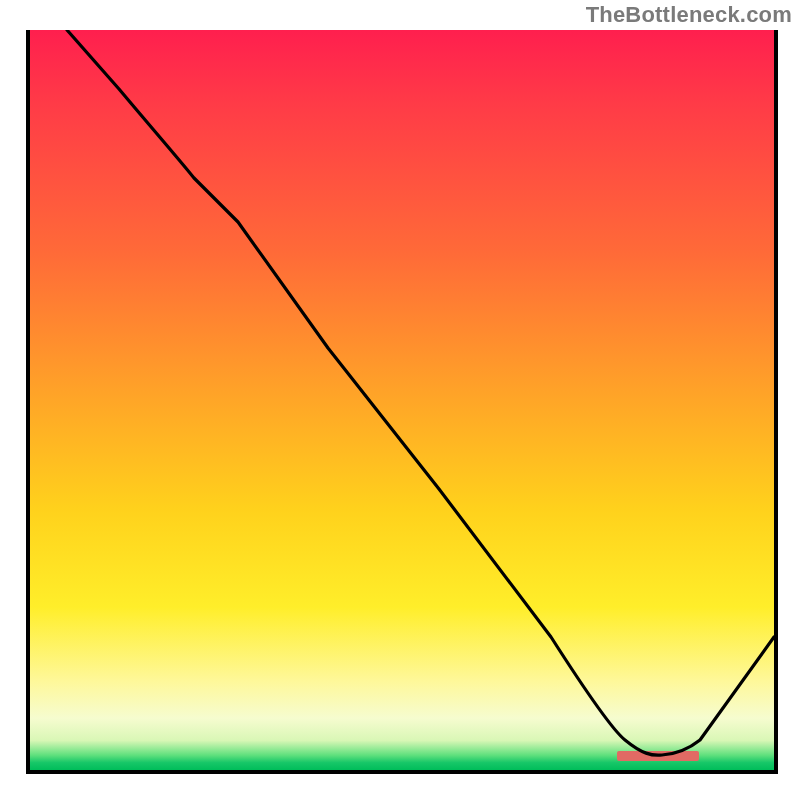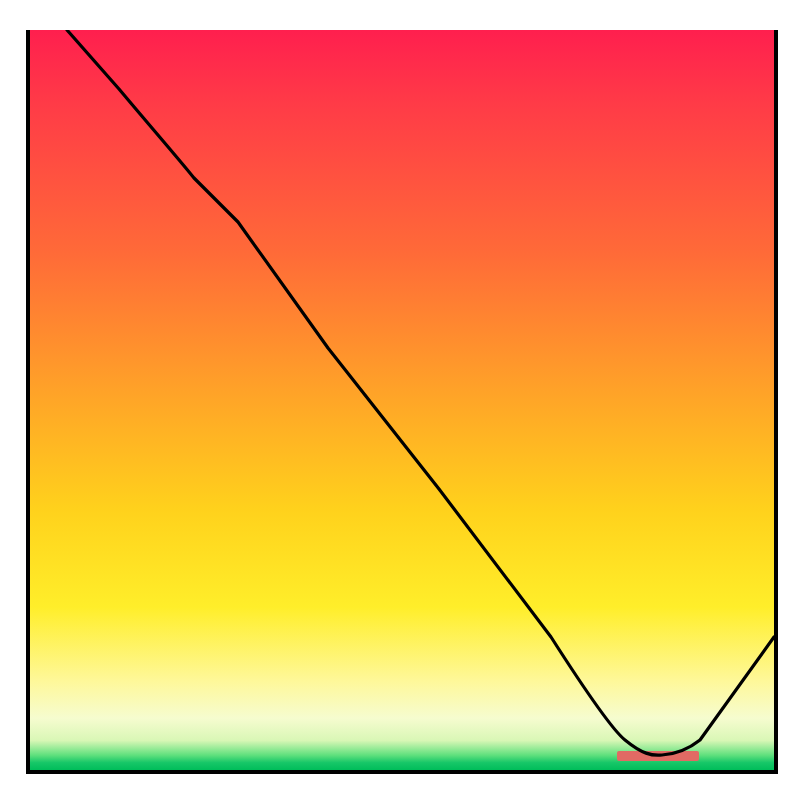--- a/index.html
+++ b/index.html
@@ -80,20 +80,21 @@
     stroke-width: 3.2;
     stroke-linejoin: round;
     stroke-linecap: round;
   }
 </style>
 </head>
 <body>
 
 <div class="stage">
 
+  <div class="attribution">TheBottleneck.com</div>
 
   <div class="gradient"></div>
 
   <div class="opt-bar" style="left: 617px; top: 751px; width: 82px;"></div>
 
   <svg class="curve" viewBox="0 0 744 740" preserveAspectRatio="none">
 
     <path d="M37 0
              L89 59
              C120 96 148 128 164 148

